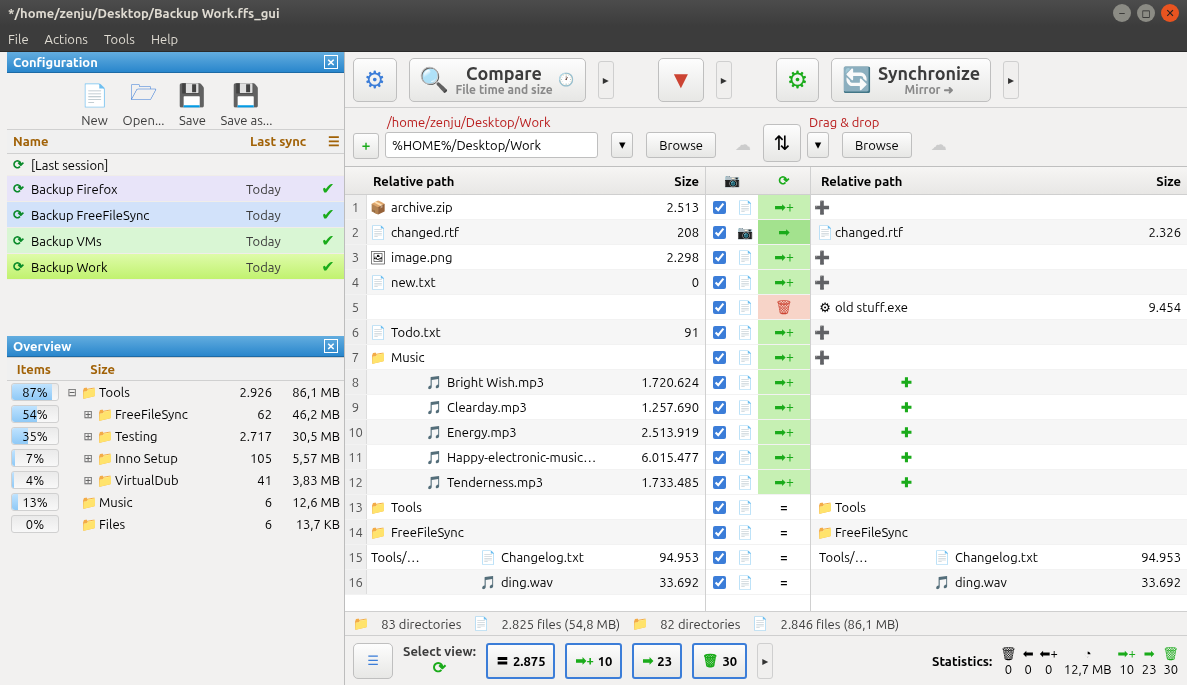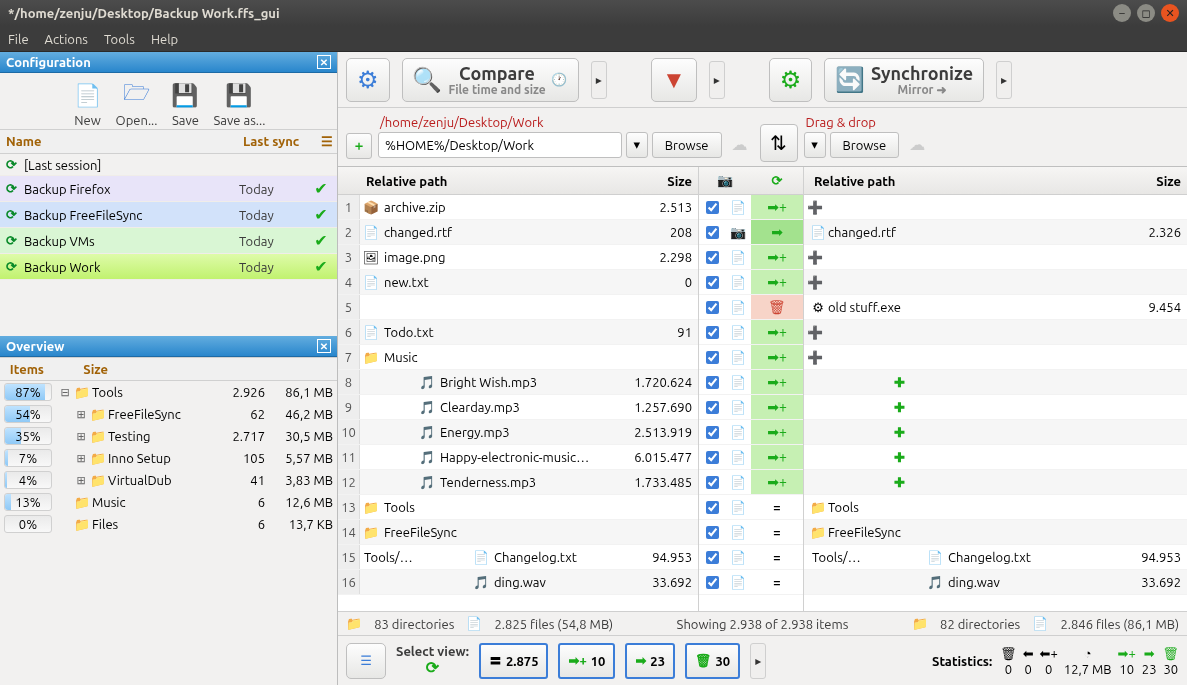--- a/index.html
+++ b/index.html
@@ -11,21 +11,21 @@
 .titlebar .winbtn { width: 18px; height: 18px; border-radius: 9px; margin-left: 6px; display:flex;align-items:center;justify-content:center;font-size:11px;color:#222;}
 .min{background:#8b8b84;} .max{background:#8b8b84;} .close{background:#e95420;color:#fff;}
 
 
 .menubar { background:#3c3c3c;color:#dfdbd2; height:26px; display:flex; align-items:center; padding:0 8px; gap:16px; border-bottom:1px solid #2a2a2a;}
 .menubar span{cursor:default;}
 
 .app { display:flex; height: calc(685px - 52px); }
 
 
-.leftcol{width:338px;display:flex;flex-direction:column;border-right:1px solid #bdbdbd;background:#f2f1f0;}
+.leftcol{width:338px;display:flex;flex-direction:column;border-right:1px solid #bdbdbd;background:#f2f1f0;margin-left:7px;}
 .panehdr{background:linear-gradient(#63addf,#2986cc);color:#fff;font-weight:bold;padding:3px 6px;display:flex;align-items:center;justify-content:space-between;border-bottom:1px solid #1d6aa5;}
 .closex{width:14px;height:14px;border:1px solid #fff;font-size:10px;display:flex;align-items:center;justify-content:center;}
 
 .cfgtoolbar{display:flex;justify-content:center;gap:12px;padding:6px 0 2px;}
 .tbbtn{display:flex;flex-direction:column;align-items:center;gap:2px;font-size:12px;color:#3c3c3c;cursor:default;}
 .tbbtn .ic{width:32px;height:32px;display:flex;align-items:center;justify-content:center;font-size:22px;}
 
 .colhdr{display:flex;background:#f0f0f0;border-top:1px solid #d0d0d0;border-bottom:1px solid #d0d0d0;font-weight:bold;color:#a16207;}
 .colhdr>div{padding:4px 6px;}
 
@@ -57,21 +57,21 @@
 .bigtoolbar{display:flex;align-items:center;gap:12px;padding:6px 8px;border-bottom:1px solid #cfcfcf;height:56px;}
 .bigbtn{display:flex;align-items:center;gap:6px;background:linear-gradient(#fdfdfd,#e7e7e5);border:1px solid #bfbfbf;border-radius:5px;padding:4px 10px;height:44px;}
 .bigbtn .bic{font-size:24px;}
 .bigbtn .lbl{font-weight:bold;font-size:18px;color:#3c3c3c;}
 .bigbtn .sub{font-size:12px;color:#888;font-weight:bold;}
 .arrow{width:16px;display:flex;align-items:center;justify-content:center;color:#333;font-size:12px;border:1px solid #cfcfcf;border-radius:3px;height:38px;background:#f0efee;}
 
 .pathrow{display:flex;align-items:center;gap:6px;padding:2px 8px 0;}
 .pathcol{flex:1;display:flex;flex-direction:column;gap:3px;}
 .pathlbl{font-size:13px;color:#b91c1c;padding-left:2px;}
-.pathinput{display:flex;gap:4px;align-items:flex-end;}
+.pathinput{display:flex;gap:13px;align-items:flex-end;}
 .pathinput input{flex:1;border:1px solid #bfbfbf;border-radius:3px;padding:4px 6px;background:#fff;height:26px;}
 .pathinput .dd{width:22px;height:26px;border:1px solid #bfbfbf;border-radius:3px;background:linear-gradient(#fdfdfd,#e7e7e5);display:flex;align-items:center;justify-content:center;}
 .btn{border:1px solid #bfbfbf;border-radius:3px;background:linear-gradient(#fdfdfd,#e7e7e5);padding:4px 12px;height:26px;display:flex;align-items:center;}
 .swapbtn{width:38px;height:38px;border:1px solid #bfbfbf;border-radius:4px;background:linear-gradient(#fdfdfd,#e7e7e5);display:flex;align-items:center;justify-content:center;font-size:20px;margin-top:14px;}
 .plusbtn{width:26px;height:26px;background:linear-gradient(#fdfdfd,#e7e7e5);border:1px solid #bfbfbf;border-radius:3px;display:flex;align-items:center;justify-content:center;color:#1aab1a;font-weight:bold;margin-top:20px;}
 .cloud{width:28px;height:26px;display:flex;align-items:center;justify-content:center;color:#ccc;font-size:16px;}
 
 
 .gridwrap{flex:1;display:flex;overflow:hidden;border-top:1px solid #bfbfbf;margin-top:4px;}
 .grid{display:flex;flex-direction:column;background:#fff;}
@@ -692,21 +692,20 @@
             </div>
           </div>
       </div>
     </div>
 
     <div class="statusline">
       <span class="folder-ic">📁</span>
         <span>83 directories</span>
       <span class="file-ic">📄</span>
         <span>2.825 files  (54,8 MB)</span>
-      <span class="sp">Showing 2.938 of 2.938 items</span>
       <span class="folder-ic">📁</span>
         <span>82 directories</span>
       <span class="file-ic">📄</span>
         <span>2.846 files  (86,1 MB)</span>
     </div>
 
     <div class="bottombar">
       <div class="bigbtn" style="height:36px;width:40px;justify-content:center">
           <span style="color:#3b7dd8">☰</span>
         </div>

